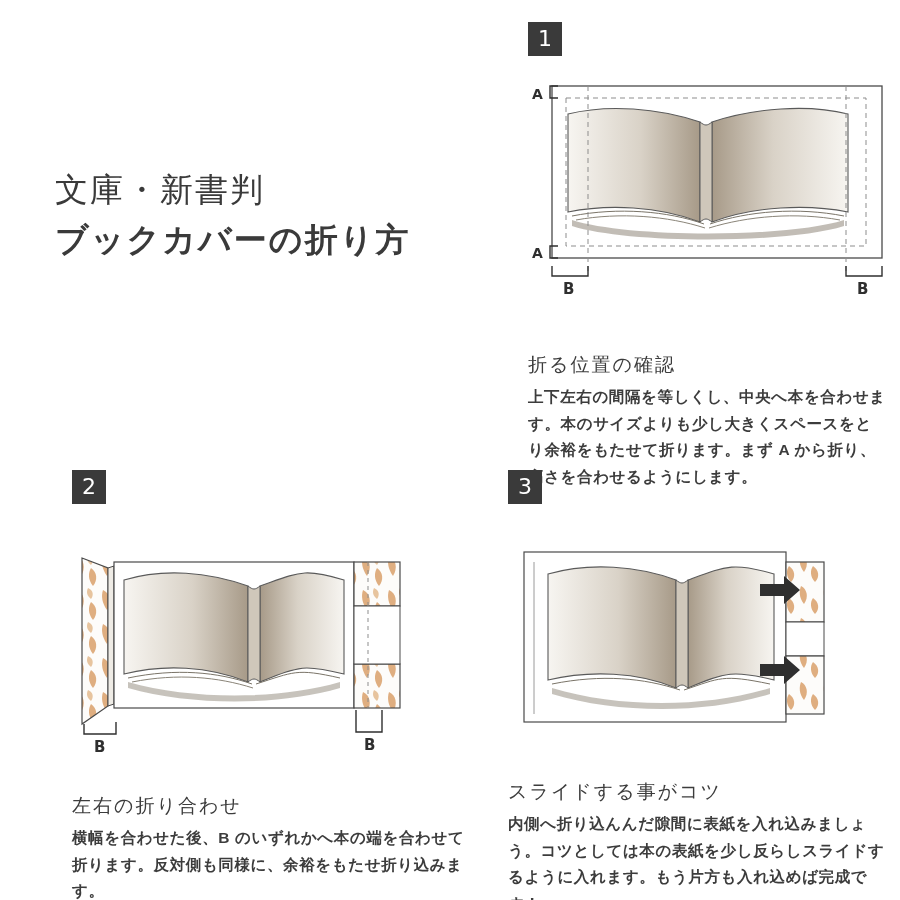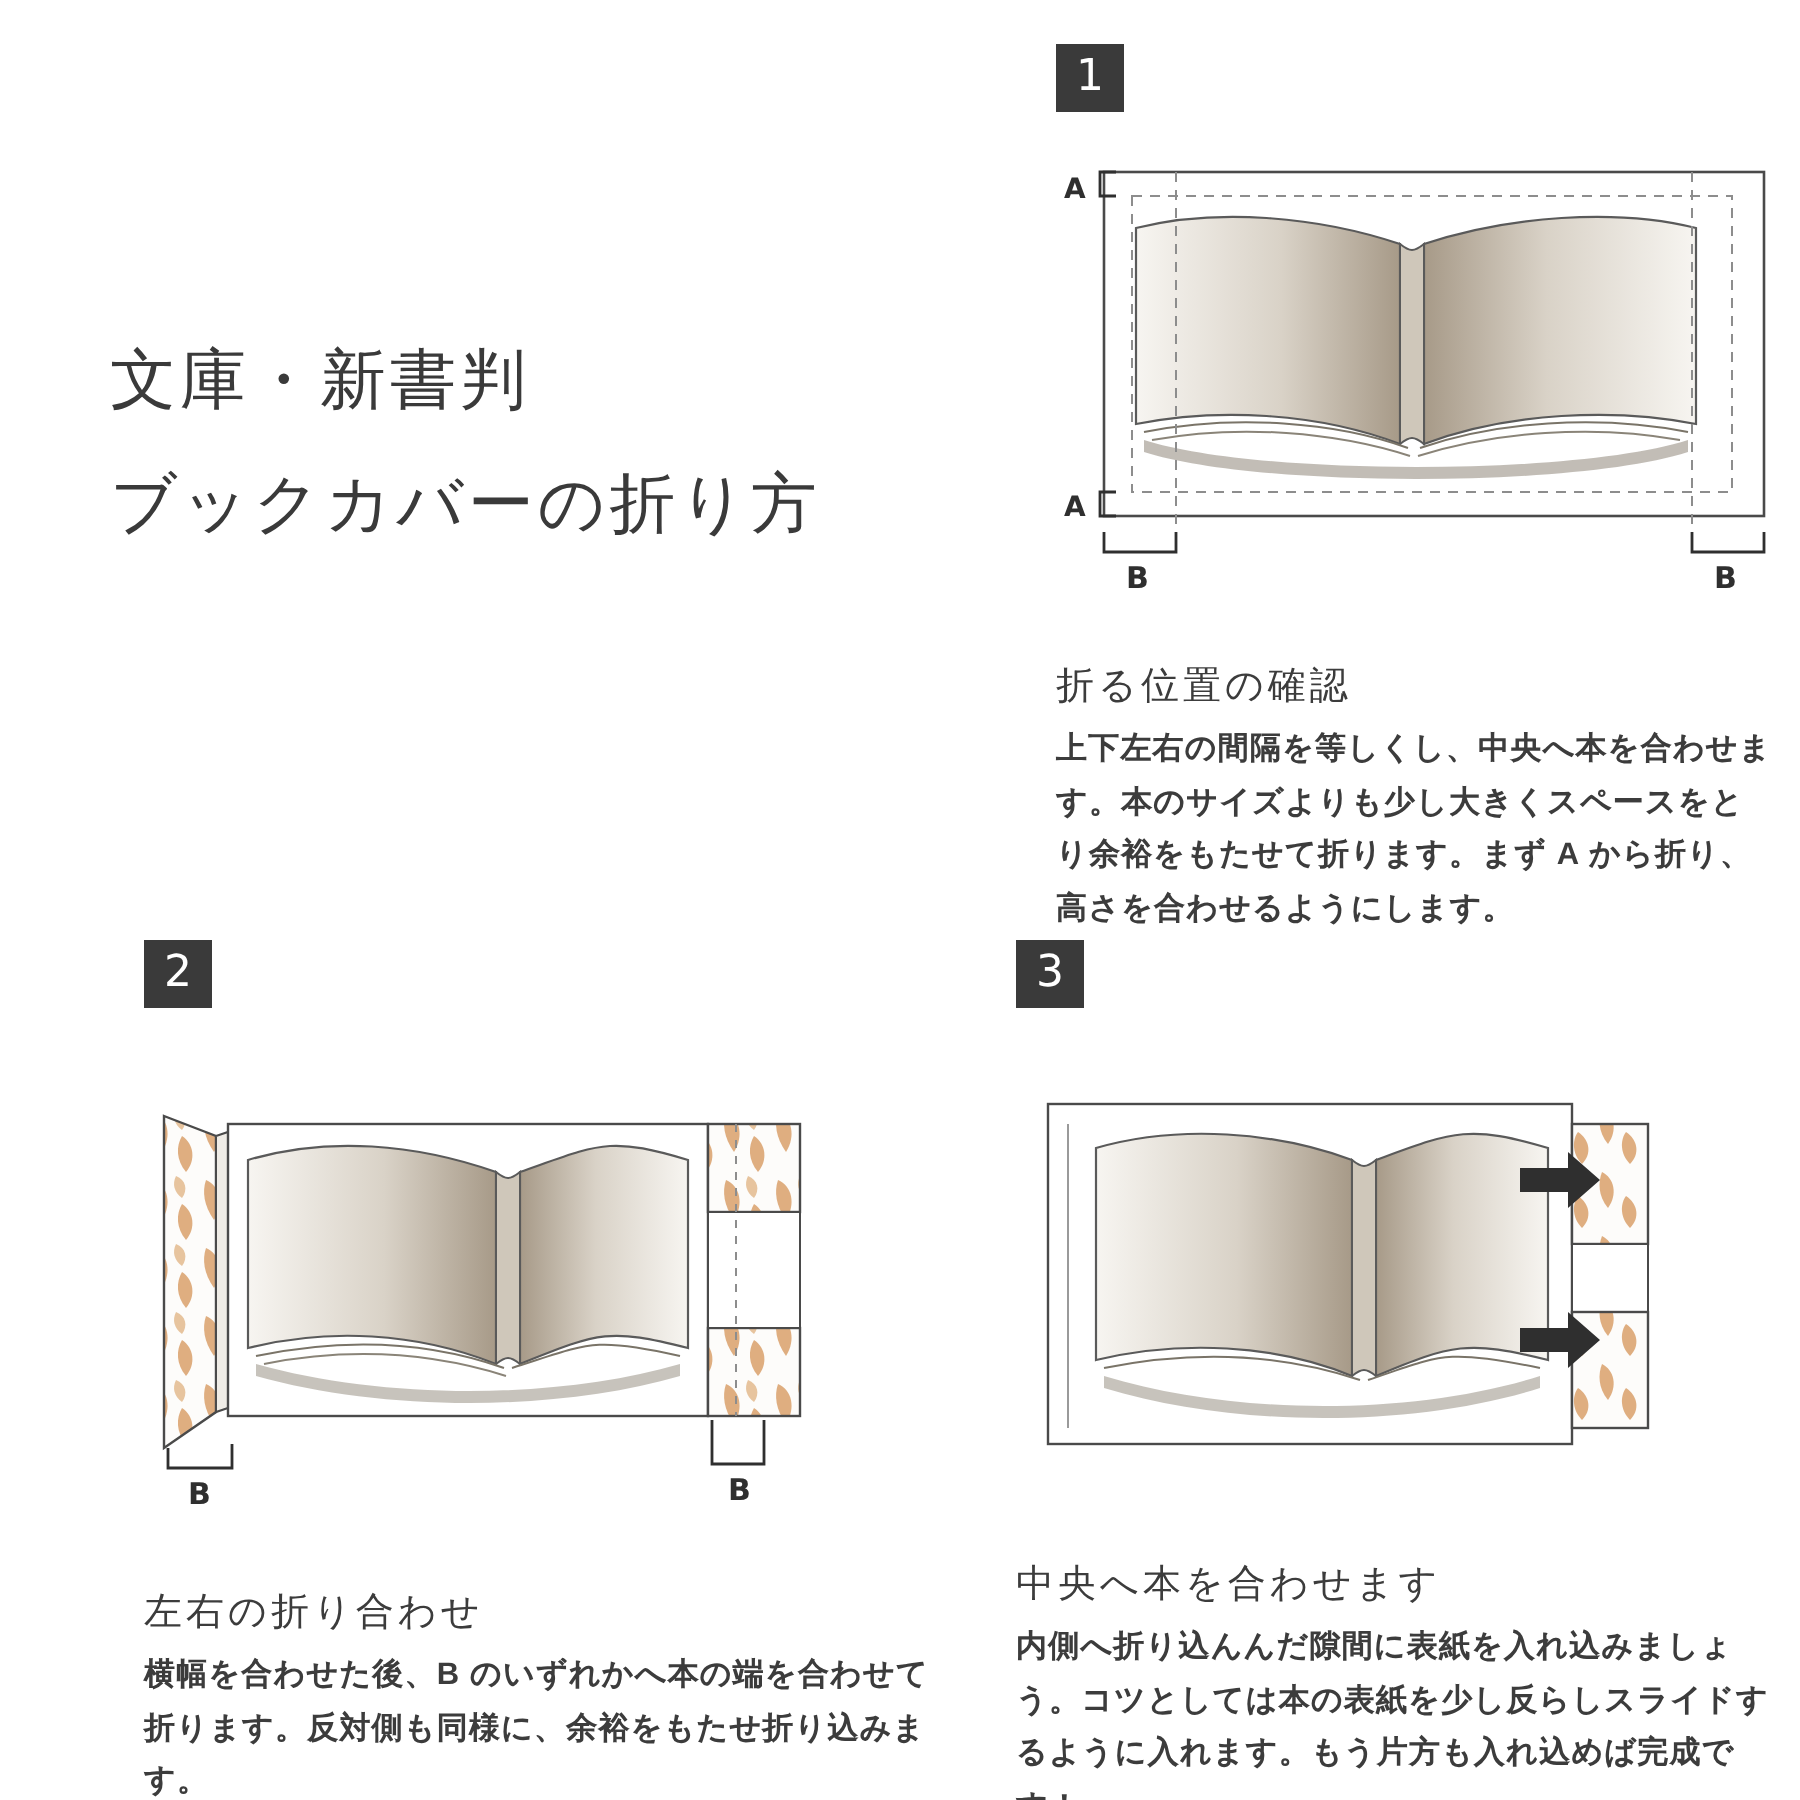--- a/index.html
+++ b/index.html
@@ -33,22 +33,22 @@
     letter-spacing: 2px;
     color: #3a3a3a;
     line-height: 1.5;
     font-weight: 400;
   }
   .title-line2 {
     font-size: 33px;
     letter-spacing: 2px;
     color: #3a3a3a;
     line-height: 1.5;
-    margin-top: 12px;
-    font-weight: 400;
+    margin-top: 0;
+    font-weight: 700;
   }
 
   
   .step-badge {
     width: 34px;
     height: 34px;
     background: #3a3a3a;
     color: #ffffff;
     font-size: 22px;
     line-height: 34px;
@@ -79,21 +79,21 @@
 
   
   #step1 { left: 528px; top: 22px; width: 360px; }
   #step2 { left: 72px;  top: 470px; width: 400px; }
   #step3 { left: 508px; top: 470px; width: 380px; }
 
   #step1 .step-illus { margin-top: 14px; height: 260px; }
   #step2 .step-illus { margin-top: 14px; height: 255px; }
   #step3 .step-illus { margin-top: 14px; height: 255px; }
 
-  #step1 .caption { margin-top: 0; }
+  #step1 .caption { margin-top: 22px; }
   #step2 .caption { margin-top: 20px; }
   #step3 .caption { margin-top: 6px; }
 
   svg { display: block; }
 </style>
 </head>
 <body>
 
 <div class="page">
 
@@ -256,18 +256,18 @@
         <g fill="#2f2f2f">
           <path d="M252 66 L276 66 L276 58 L292 72 L276 86 L276 78 L252 78 Z"></path>
         </g>
         <g fill="#2f2f2f">
           <path d="M252 146 L276 146 L276 138 L292 152 L276 166 L276 158 L252 158 Z"></path>
         </g>
       </svg>
     </div>
 
     <div class="caption">
-      <div class="caption-title">中央へ本を合わせます</div>
+      <div class="caption-title">スライドする事がコツ</div>
       <div class="caption-body">内側へ折り込んんだ隙間に表紙を入れ込みましょう。コツとしては本の表紙を少し反らしスライドするように入れます。もう片方も入れ込めば完成です！</div>
     </div>
   </div>
 
 </div>
 
 </body></html>

